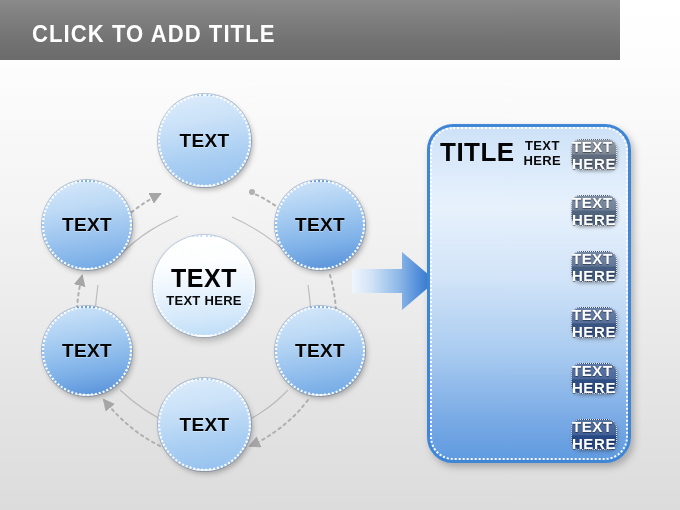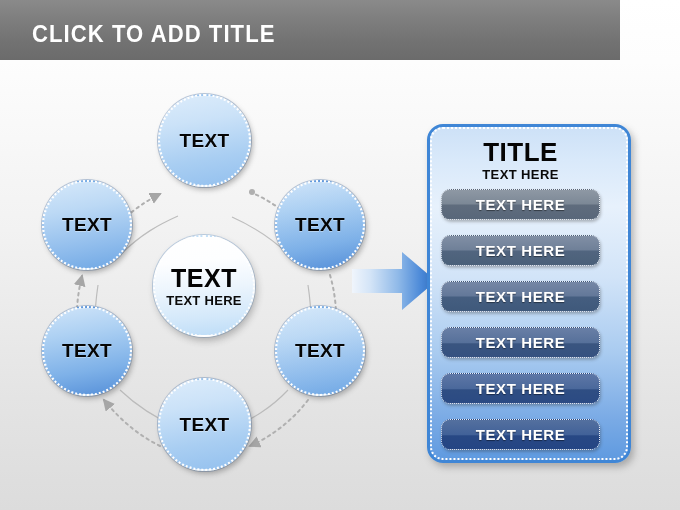--- a/index.html
+++ b/index.html
@@ -74,27 +74,27 @@
     margin-top:3px;line-height:1;
   }
 
   
   #arrow{position:absolute;left:352px;top:250px;width:84px;height:62px;}
 
   
   #panel{
     position:absolute;left:427px;top:124px;width:204px;height:339px;
     box-sizing:border-box;
-    border-radius:16px;
+    border-radius:26px;
     border:3px solid #3f86d6;
     outline:2px dotted #ffffff;outline-offset:-5px;
     background:linear-gradient(180deg,#cde1f7 0%,#d9e9fa 10%,#e7f1fc 24%,#d2e4f8 45%,#a9cbf0 68%,#79aae5 88%,#5f9ae0 100%);
     box-shadow:3px 4px 7px rgba(70,70,70,0.35);
-    padding:10px 27px 8px 10px;
-    display:flex;flex-direction:column;
+    padding:10px 10px 8px 10px;
+    display:flex;flex-direction:row;
   }
   #panel-title{
     text-align:center;font-size:26px;font-weight:bold;color:#050505;
     letter-spacing:0.5px;line-height:1.05;margin-top:2px;
   }
   #panel-sub{
     text-align:center;font-size:13px;font-weight:bold;color:#0a0a0a;
     letter-spacing:0.4px;margin-top:1px;margin-bottom:5px;
   }
   #bars{flex:1;display:flex;flex-direction:column;justify-content:space-between;padding:2px 1px 2px 1px;}

